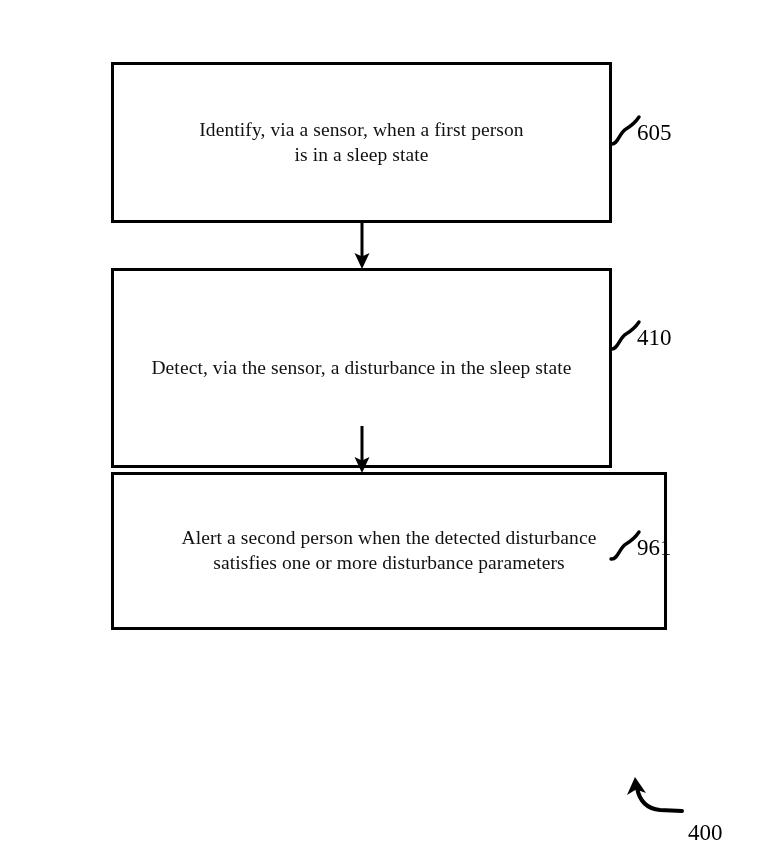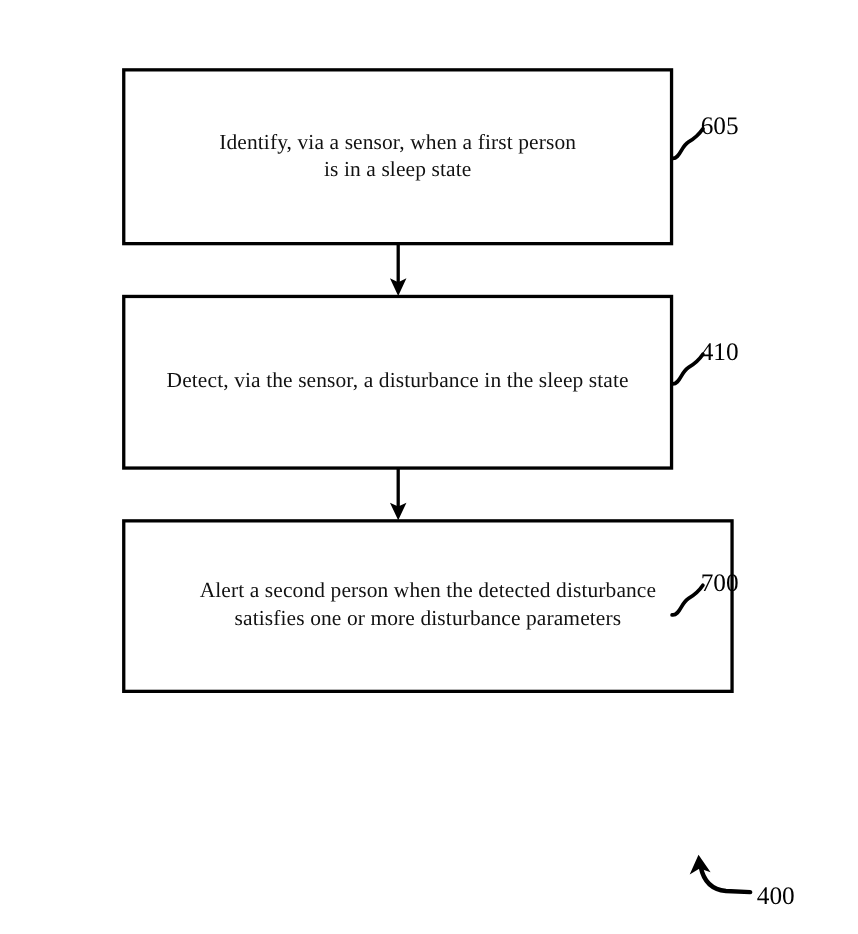--- a/index.html
+++ b/index.html
@@ -39,30 +39,31 @@
     font-family: "Liberation Serif", "DejaVu Serif", serif;
     font-size: 19.5px;
     line-height: 1.28;
     color: #111111;
     padding: 0 10px;
     white-space: pre-line;
     letter-spacing: 0.1px;
   }
 
   #box-605 { left: 95px;  top: 62px;  width: 501px; height: 161px; }
-  #box-610 { left: 95px;  top: 268px; width: 501px; height: 159px; }
+  #box-610 { left: 95px;  top: 268px; width: 501px; height: 200px; }
   #box-615 { left: 95px;  top: 472px; width: 556px; height: 158px; }
 
   .ref-label {
     position: absolute;
     font-family: "Liberation Serif", "DejaVu Serif", serif;
     font-size: 23px;
     color: #000000;
     line-height: 1;
     white-space: nowrap;
+    margin-top: 18px;
   }
 
   #label-605 { left: 621px; top: 103px; }
   #label-610 { left: 621px; top: 308px; }
   #label-615 { left: 621px; top: 518px; }
   #label-600 { left: 672px; top: 803px; }
 
   .arrow-svg, .leader-svg {
     position: absolute;
     overflow: visible;
@@ -115,21 +116,21 @@
   </svg>
 
   <svg class="leader-svg" id="leader-615" viewBox="0 0 40 50">
     <path d="M 2,44 C 9,45 10,33 17,29 C 22,26 26,23 30,17" fill="none" stroke="#000000" stroke-width="3.4" stroke-linecap="round"></path>
   </svg>
 
   <div class="ref-label" id="label-605">605</div>
 
   <div class="ref-label" id="label-610">410</div>
 
-  <div class="ref-label" id="label-615">700</div>
+  <div class="ref-label" id="label-615">961</div>
 
   <svg id="fig-arrow-600" class="arrow-svg" viewBox="0 0 62 45">
     <path d="M 58,36 L 36,35 C 24,34 16,28 13,13" fill="none" stroke="#000000" stroke-width="4" stroke-linecap="round"></path>
     <polygon points="11,2 3,20 12,14.5 22,18" fill="#000000"></polygon>
   </svg>
 
   <div class="ref-label" id="label-600">400</div>
 
 </div>
 

